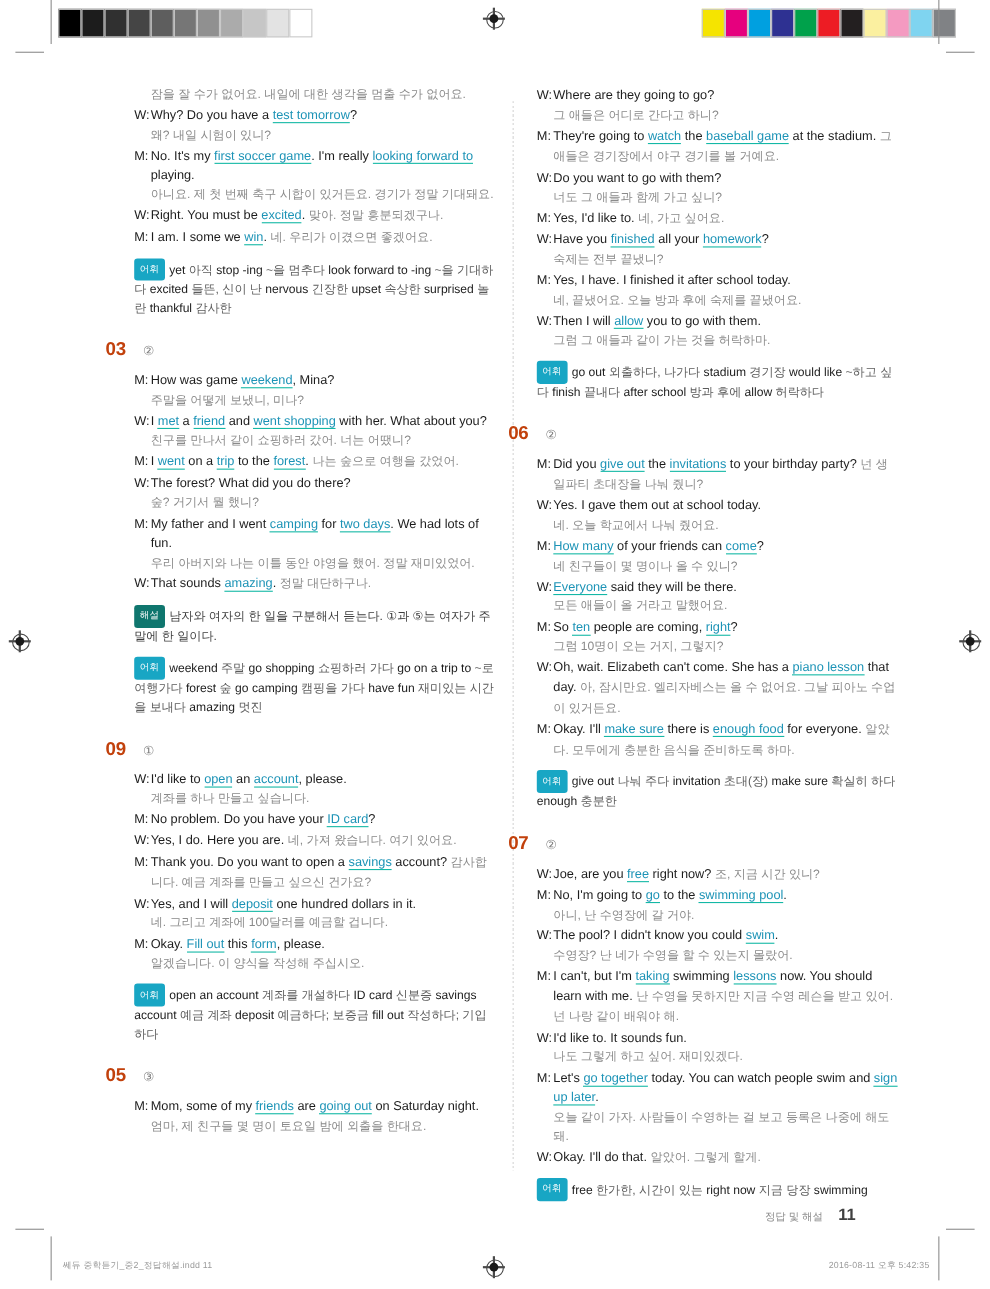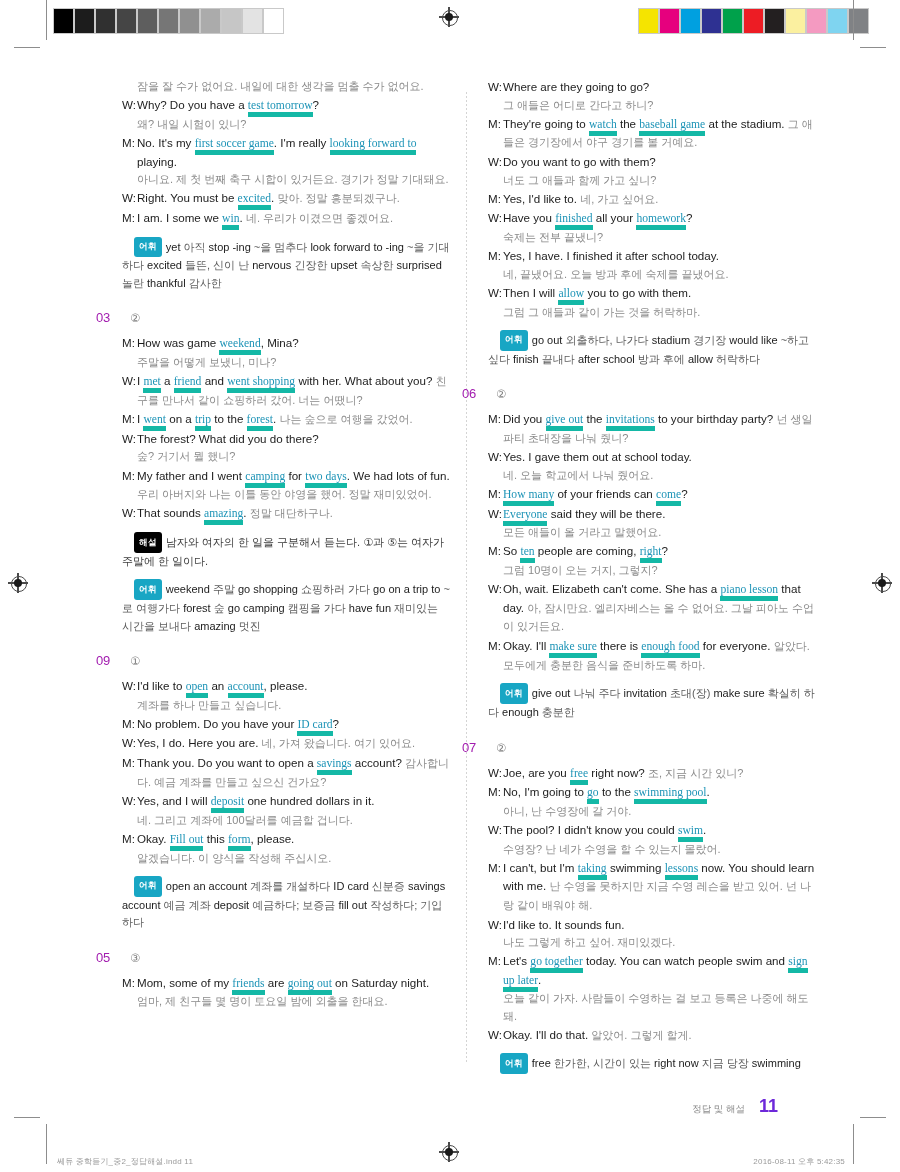--- a/index.html
+++ b/index.html
@@ -42,62 +42,62 @@
   #col-right { left:488px; }
 
   .divider {
     position:absolute; left:466px; top:14px; width:1px; height:972px;
     background: repeating-linear-gradient(to bottom, #d4d4d4 0 2px, transparent 2px 4px);
   }
 
   
   .qhead { display:flex; align-items:baseline; margin:18px 0 9px -26px; }
   .qnum {
-    font-size:13px; font-weight:normal; color:#a21caf; letter-spacing:-0.3px;
+    font-size:17px; font-weight:bold; color:#c2410c; letter-spacing:-0.3px;
     width:30px;
   }
   .qans { font-size:11.5px; color:#7e7e7e; margin-left:4px; }
 
   .line {
     display:flex; font-size:11.6px; line-height:17.6px; color:#1c1c1c;
     margin-bottom:1px;
   }
   .spk { width:15px; flex:0 0 15px; color:#1c1c1c; }
   .txt { flex:1 1 auto; }
   .ko  { font-size:11px; color:#8a8a8a; }
 
   .sub {
     font-size:11px; line-height:17.2px; color:#8a8a8a;
     padding-left:15px; margin-bottom:1px;
   }
 
-  .hl { color:#1c93b6; border-bottom:5px solid #14b8a6;font-family:Liberation Serif, serif; }
+  .hl { color:#1c93b6; border-bottom:1px solid #14b8a6; }
 
   .note { margin:9px 0 6px 0; font-size:11px; line-height:17.4px; color:#5b5b5b; }
   .note .en { color:#1c1c1c; }
   .badge {
-    display:inline-block; color:#fff; font-size:8.6px; font-weight:bold;
+    display:inline-block; color:#fff; font-size:8.6px; font-weight:normal;
     padding:1.5px 5px 2px; border-radius:3px; vertical-align:1.5px;
-    margin-right:4px; letter-spacing:0.3px;margin-left:12px;
+    margin-right:4px; letter-spacing:0.3px;
   }
   .badge.vocab { background:#18a6c4; }
-  .badge.expl  { background:#000000; }
+  .badge.expl  { background:#0f766e; }
   .note.expl-note { color:#3c3c3c; }
 
   
   .page-footer {
     position:absolute; right:122px; top:1096px;
     display:flex; align-items:baseline; gap:14px;
   }
   .page-footer .label { font-size:9.5px; color:#8a8a8a; }
-  .page-footer .pageno { font-size:18px; font-weight:bold; color:#6d28d9; }
+  .page-footer .pageno { font-size:15px; font-weight:bold; color:#404040; }
 
   .slug {
     position:absolute; top:1145px; font-size:8px; color:#9a9a9a;
-    letter-spacing:0.2px; white-space:nowrap;margin-top:11px;
+    letter-spacing:0.2px; white-space:nowrap;
   }
   #slug-left  { left:57px; }
   #slug-right { right:55px; }
 </style>
 </head>
 <body>
 
 <div class="page">
 
   <div class="calbar" id="gray-bar">
@@ -297,20 +297,21 @@
         </div>
         <div class="line">
           <span class="spk">W:</span>
           <span class="txt"><span>Yes. I gave them out at school today.</span></span>
         </div>
         <div class="sub">네. 오늘 학교에서 나눠 줬어요.</div>
         <div class="line">
           <span class="spk">M:</span>
           <span class="txt"><span class="hl">How many</span><span> of your friends can </span><span class="hl">come</span><span>?</span></span>
         </div>
+        <div class="sub">네 친구들이 몇 명이나 올 수 있니?</div>
         <div class="line">
           <span class="spk">W:</span>
           <span class="txt"><span class="hl">Everyone</span><span> said they will be there.</span></span>
         </div>
         <div class="sub">모든 애들이 올 거라고 말했어요.</div>
         <div class="line">
           <span class="spk">M:</span>
           <span class="txt"><span>So </span><span class="hl">ten</span><span> people are coming, </span><span class="hl">right</span><span>?</span></span>
         </div>
         <div class="sub">그럼 10명이 오는 거지, 그렇지?</div>

